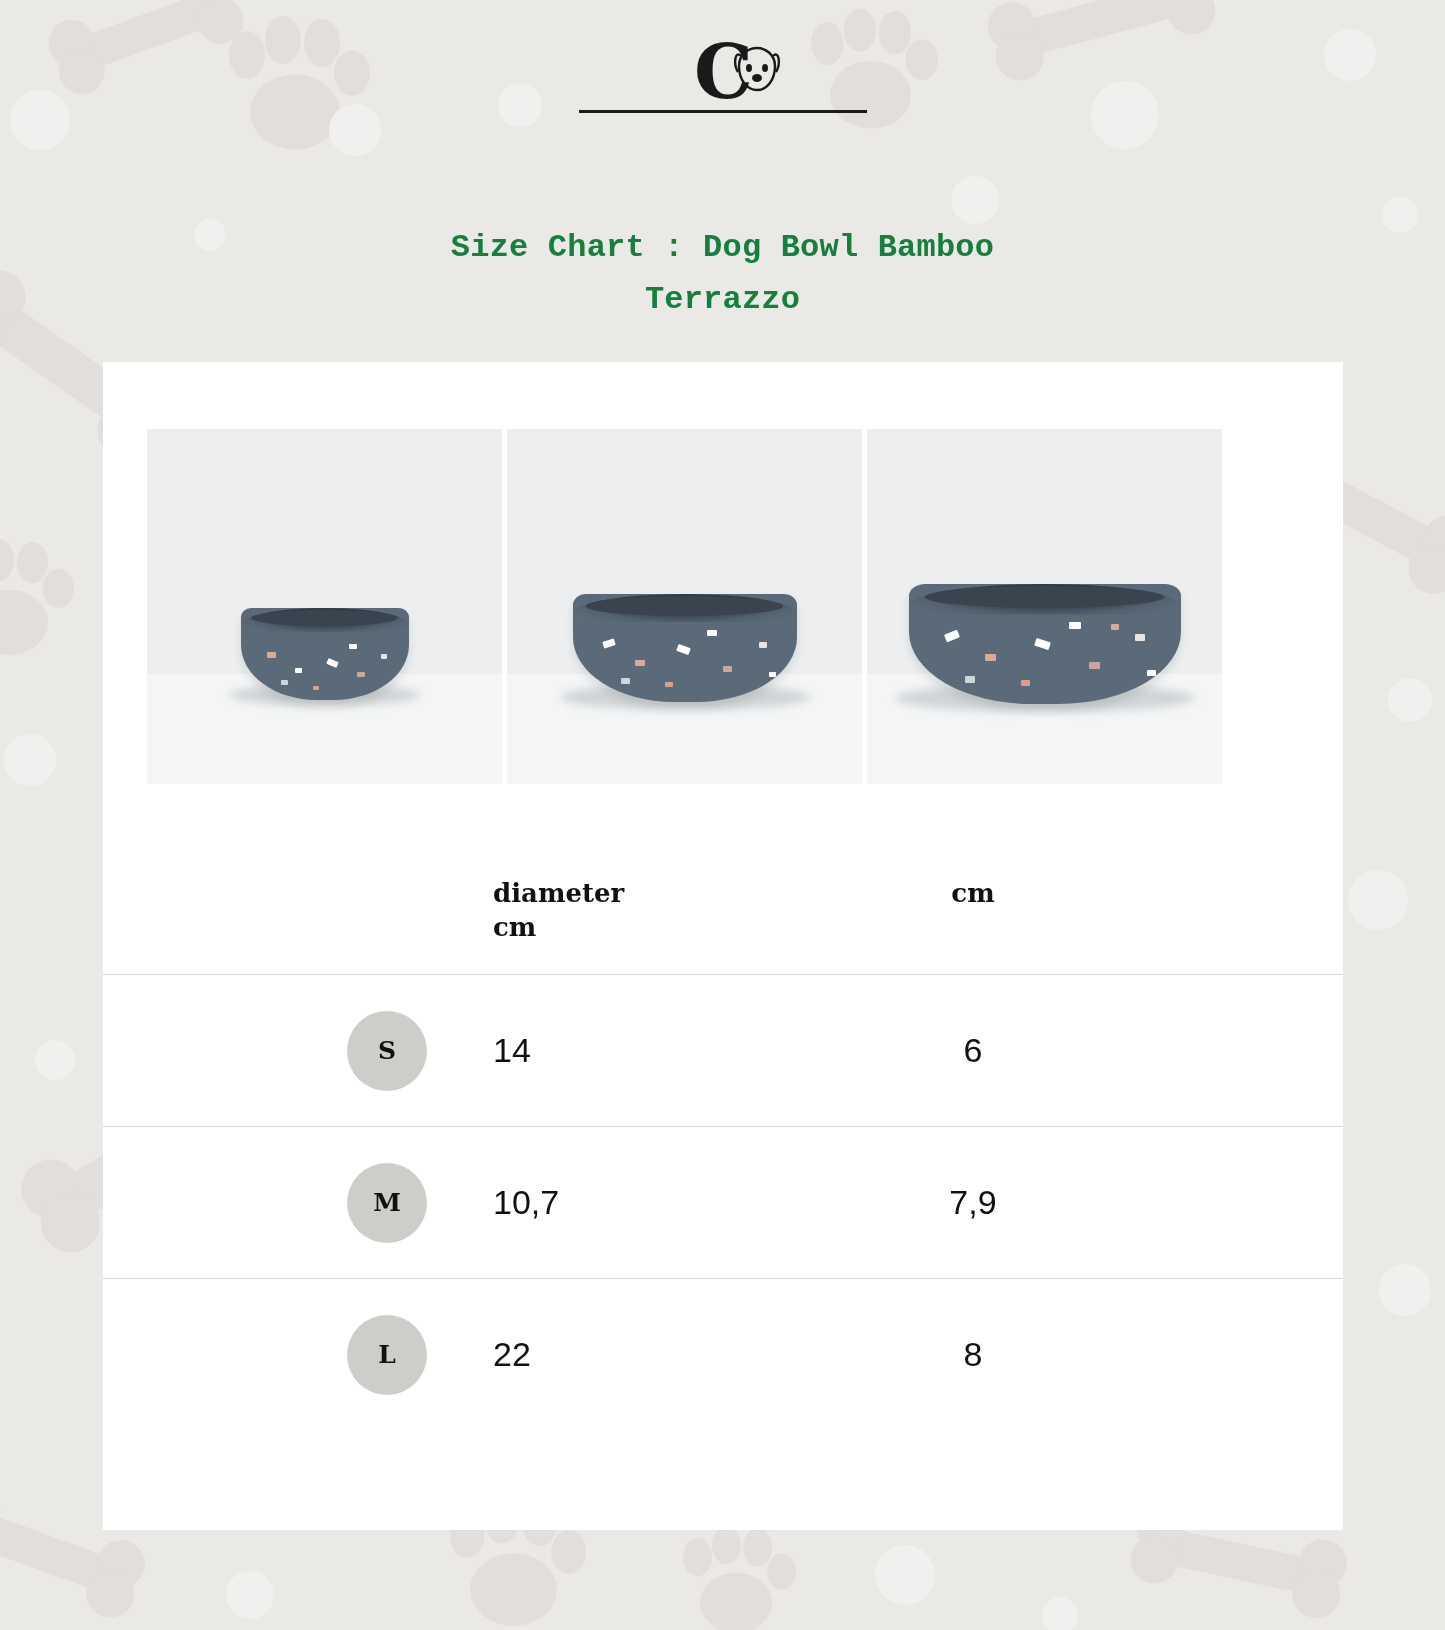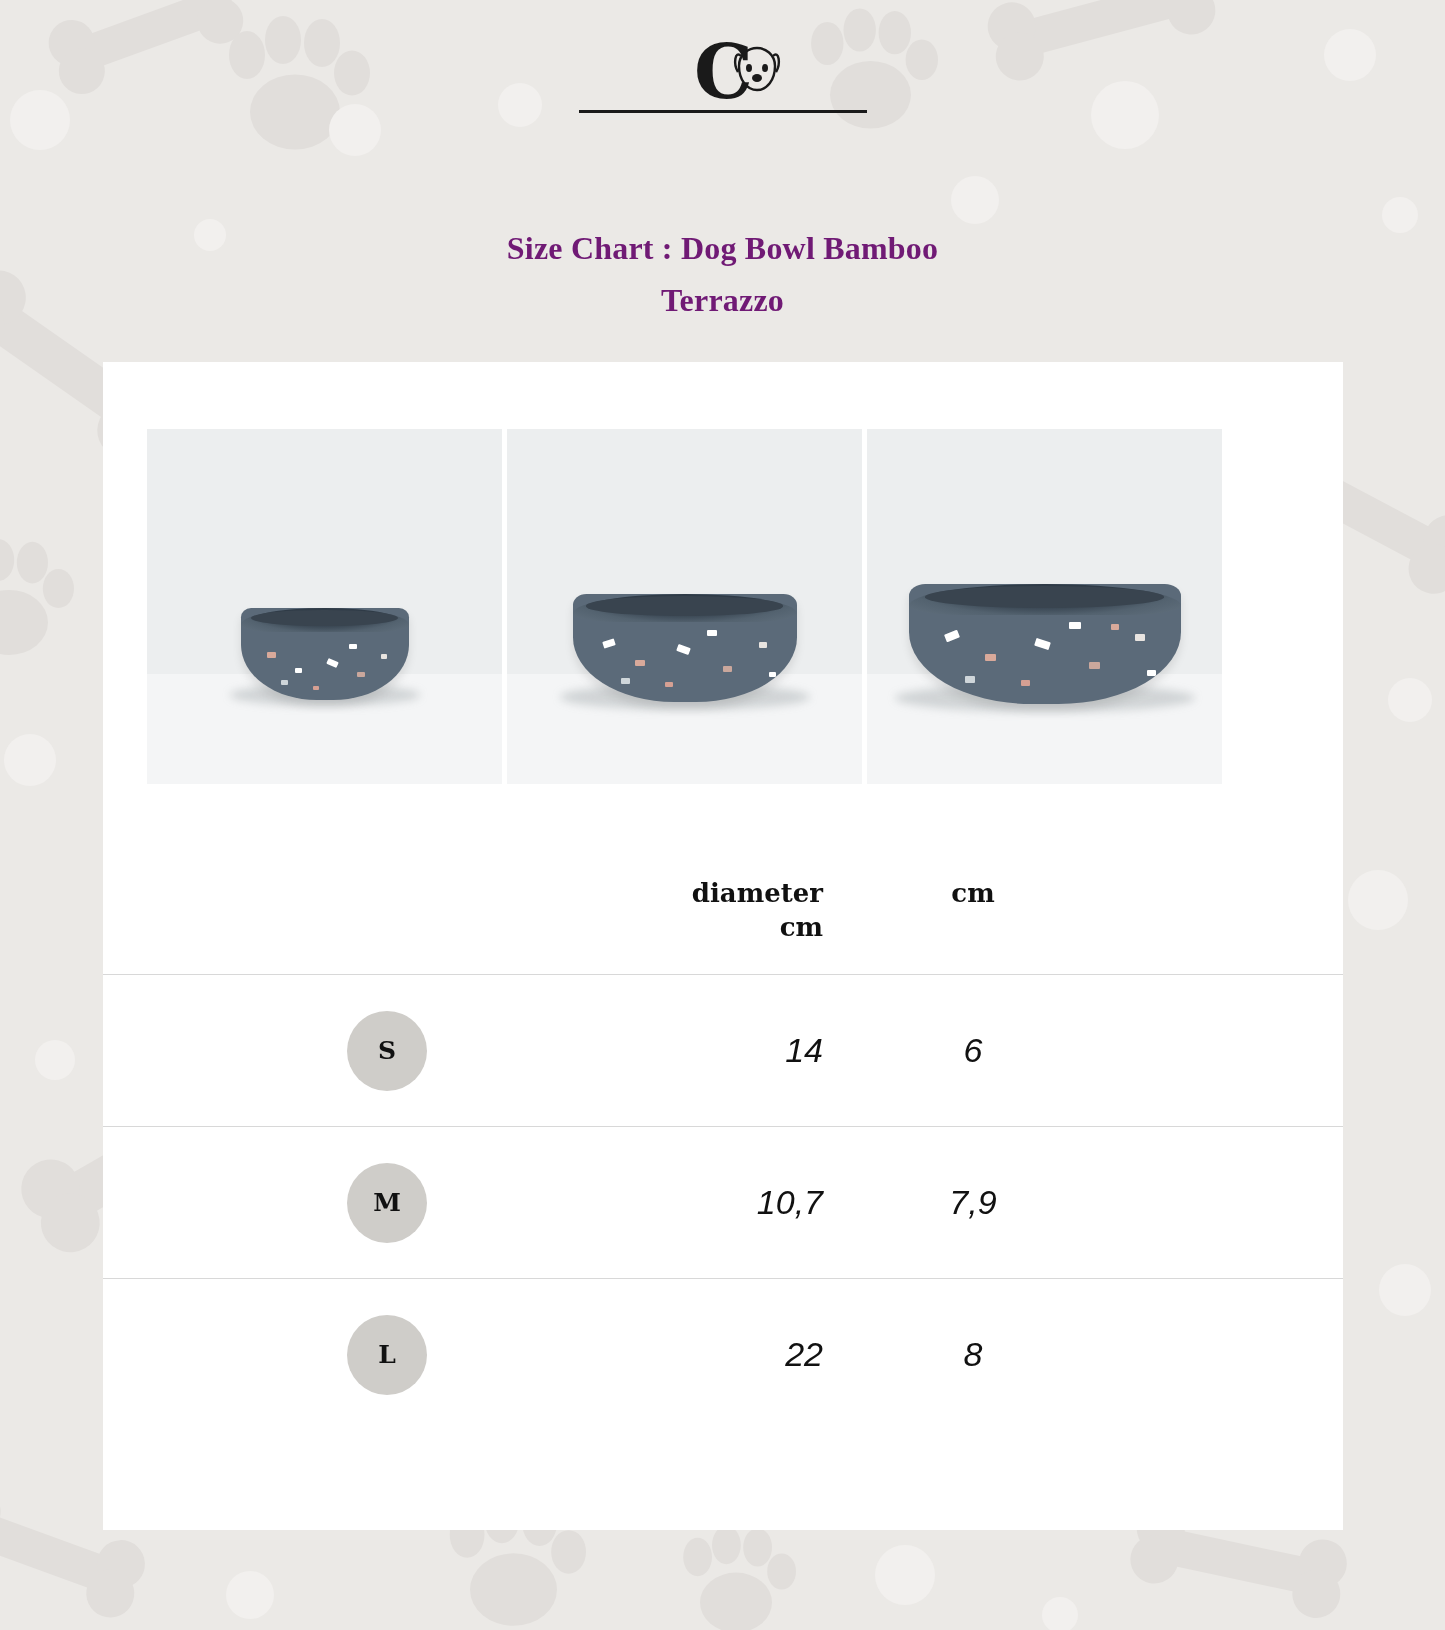--- a/index.html
+++ b/index.html
@@ -90,25 +90,25 @@
     height: 30px;
   }
 
   
   .chart-title {
     position: absolute;
     top: 222px;
     left: 0;
     width: 1445px;
     text-align: center;
-    font-family: Liberation Serif, serif;
+    font-family: Liberation Mono, monospace;
     font-weight: bold;
     font-size: 32px;
     line-height: 52px;
-    color: #701a75;
+    color: #15803d;
     letter-spacing: 0.2px;
   }
 
   
   .card {
     position: absolute;
     top: 362px;
     left: 103px;
     width: 1240px;
     height: 1168px;
@@ -188,21 +188,21 @@
     top: 492px;
     left: 0;
     width: 1240px;
   }
   .thead {
     display: flex;
     align-items: flex-start;
     height: 120px;
   }
   .col-size   { width: 390px; }
-  .col-diam   { width: 330px; text-align: right; }
+  .col-diam   { width: 330px; text-align: left; }
   .col-depth  { width: 300px; text-align: center; }
   .th {
     font-family: "DejaVu Serif", serif;
     font-weight: bold;
     font-size: 26px;
     line-height: 34px;
     color: #111;
     padding-top: 22px;
   }
   .trow {
@@ -229,21 +229,20 @@
     font-weight: bold;
     font-size: 25px;
     display: flex;
     align-items: center;
     justify-content: center;
   }
   .val {
     font-family: "Liberation Sans", sans-serif;
     font-size: 34px;
     color: #111;
-    font-style: italic;
   }
 </style>
 </head>
 <body>
 
 <svg id="bg-decor" width="1445" height="1630" viewBox="0 0 1445 1630">
   <g fill="#e1dedb">
 
     <g transform="translate(40,30) rotate(-20) scale(1.15)">
       <rect x="20" y="18" width="130" height="30" rx="15"></rect>

